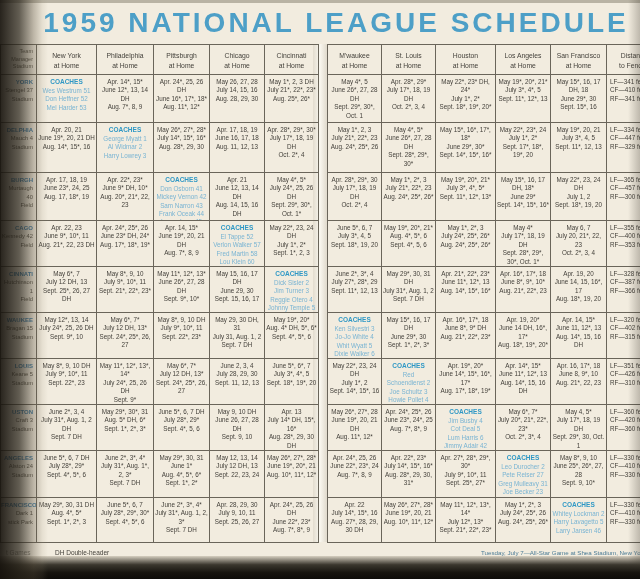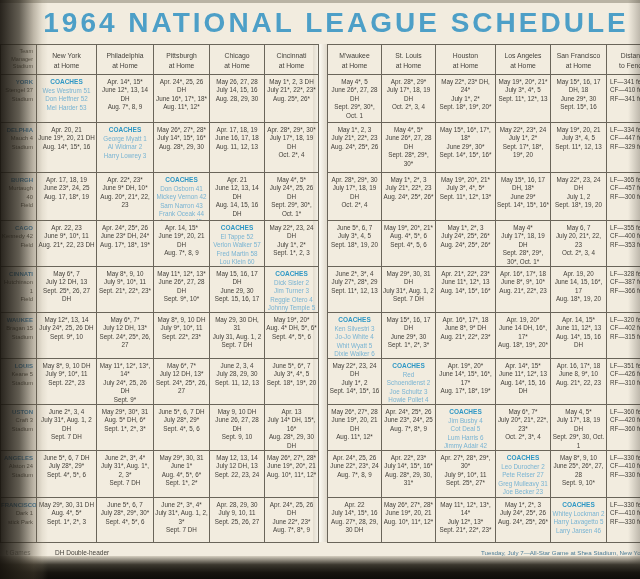--- a/index.html
+++ b/index.html
@@ -61,21 +61,21 @@
   .right-shade {
     position:absolute; top:0; right:0; width:12px; height:579px; z-index:4; pointer-events:none;
     background:linear-gradient(to left, rgba(55,50,40,0.28), rgba(0,0,0,0));
   }
 </style>
 </head>
 <body>
 
 <div class="page">
   <div class="top-strip"></div>
-  <div class="title">1964 NATIONAL LEAGUE SCHEDULE</div>
+  <div class="title">1959 NATIONAL LEAGUE SCHEDULE</div>
   <div class="fold"></div>
   <div class="half half-left" id="half-left">
       <div class="cell gutter-cell corner">
         <div class="">Team</div>
         <div class="">Manager</div>
         <div class="">Stadium</div>
       </div>
       <div class="cell header">
         <div class="">New York</div>
         <div class="">at Home</div>

